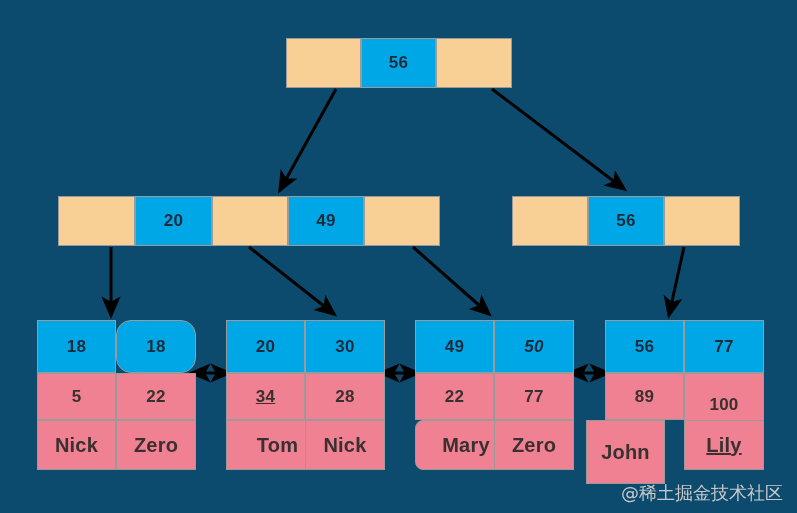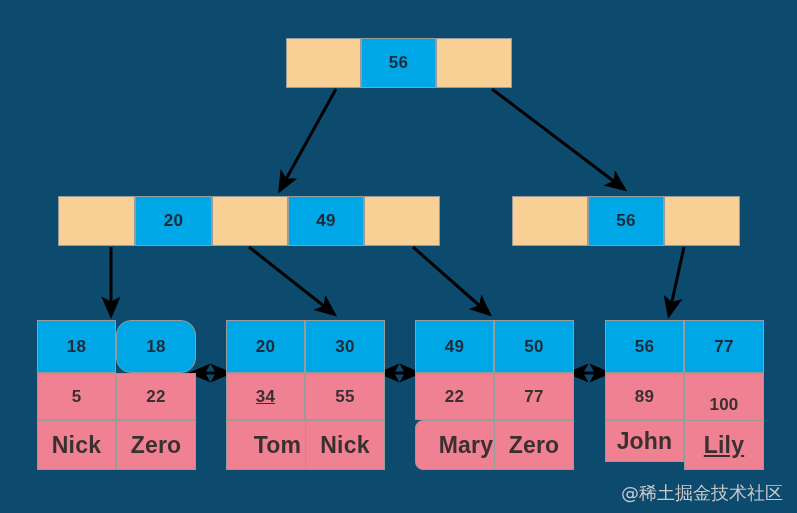--- a/index.html
+++ b/index.html
@@ -35,21 +35,21 @@
   .cell.blue {
     background: #00a7e7;
     color: #1b2b3a;
   }
   .cell.pink {
     background: #ef8193;
     color: #3b3030;
   }
   .cell.key   { font-size: 17px; }
   .cell.val   { font-size: 17px; }
-  .cell.name  { font-size: 23px; }
+  .cell.name  { font-size: 20px; }
   
   #arrows {
     position: absolute;
     left: 0;
     top: 0;
     width: 797px;
     height: 513px;
     pointer-events: none;
   }
   
@@ -121,38 +121,38 @@
     <div class="cell pink val" style="left:37px; top:373px; width:79px; height:47px;">5</div>
     <div class="cell pink val" style="left:116px; top:373px; width:80px; height:47px;">22</div>
     <div class="cell pink name" style="left:37px; top:420px; width:79px; height:50px;">Nick</div>
     <div class="cell pink name" style="left:116px; top:420px; width:80px; height:50px;">Zero</div>
   </div>
 
   <div>
     <div class="cell blue key" style="left:226px; top:320px; width:79px; height:53px;">20</div>
     <div class="cell blue key" style="left:305px; top:320px; width:80px; height:53px;">30</div>
     <div class="cell pink val" style="left:226px; top:373px; width:79px; height:47px;text-decoration:underline;">34</div>
-    <div class="cell pink val" style="left:305px; top:373px; width:80px; height:47px;">55</div>
+    <div class="cell pink val" style="left:305px; top:373px; width:80px; height:47px;">28</div>
     <div class="cell pink name" style="left:226px; top:420px; width:103px; height:50px;">Tom</div>
     <div class="cell pink name" style="left:305px; top:420px; width:80px; height:50px;">Nick</div>
   </div>
 
   <div>
     <div class="cell blue key" style="left:415px; top:320px; width:79px; height:53px;">49</div>
-    <div class="cell blue key" style="left:494px; top:320px; width:80px; height:53px;">50</div>
+    <div class="cell blue key" style="left:494px; top:320px; width:80px; height:53px;font-style:italic;">50</div>
     <div class="cell pink val" style="left:415px; top:373px; width:79px; height:47px;">22</div>
     <div class="cell pink val" style="left:494px; top:373px; width:80px; height:47px;">77</div>
     <div class="cell pink name" style="left:415px; top:420px; width:102px; height:50px;border-radius:8px;">Mary</div>
     <div class="cell pink name" style="left:494px; top:420px; width:80px; height:50px;">Zero</div>
   </div>
 
   <div>
     <div class="cell blue key" style="left:605px; top:320px; width:79px; height:53px;">56</div>
     <div class="cell blue key" style="left:684px; top:320px; width:80px; height:53px;">77</div>
     <div class="cell pink val" style="left:605px; top:373px; width:79px; height:47px;">89</div>
     <div class="cell pink val" style="left:684px; top:373px; width:80px; height:63px;">100</div>
-    <div class="cell pink name" style="left:605px; top:420px; width:79px; height:42px;">John</div>
+    <div class="cell pink name" style="left:586px; top:420px; width:79px; height:64px;">John</div>
     <div class="cell pink name" style="left:684px; top:420px; width:80px; height:50px;text-decoration:underline;">Lily</div>
   </div>
 
   <div id="watermark">@稀土掘金技术社区</div>
 
 </div>
 
 </body></html>

